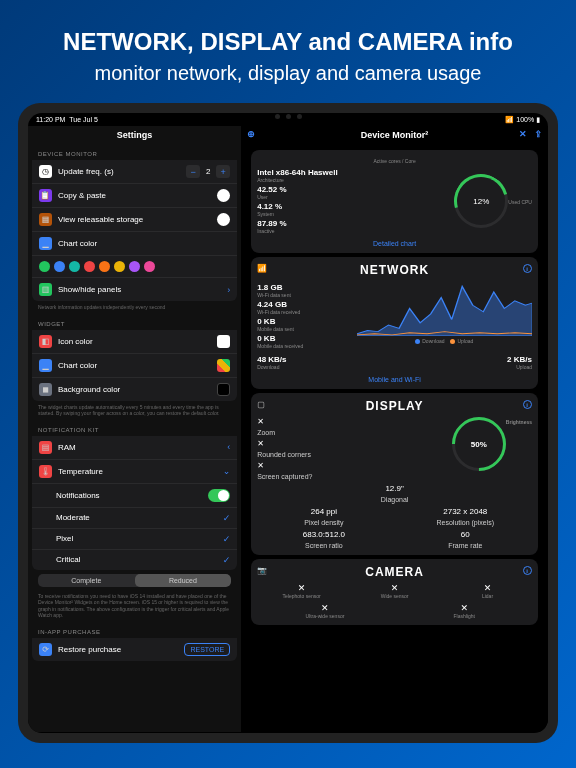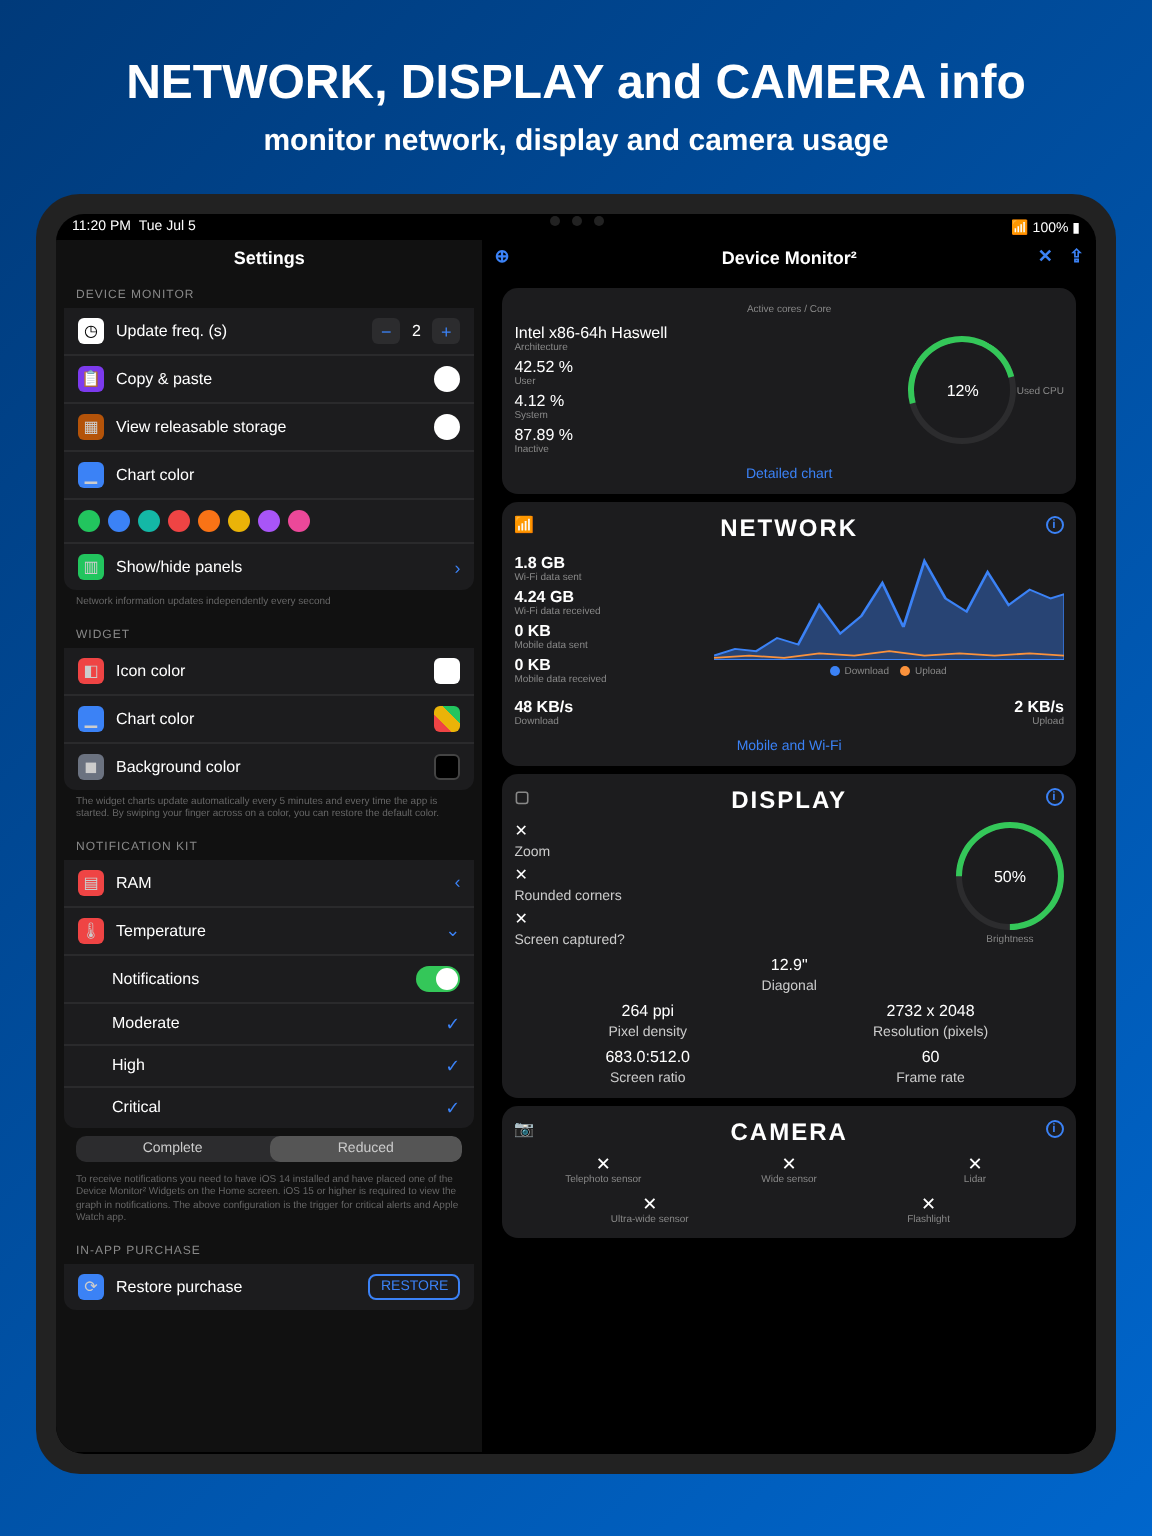--- a/index.html
+++ b/index.html
@@ -1,19 +1,19 @@
 <!DOCTYPE html>
 <html><head>
 <meta charset="utf-8">
 <style>
   * { margin:0; padding:0; box-sizing:border-box; font-family:-apple-system,BlinkMacSystemFont,sans-serif; }
   body { background:linear-gradient(135deg,#003a7a 0%,#0066cc 100%); width:576px; height:768px; overflow:hidden; color:#fff; }
   .hero { text-align:center; padding:28px 20px 18px; }
   .hero h1 { font-size:24px; font-weight:700; }
-  .hero p { font-size:15px; margin-top:6px; font-weight:700; }
+  .hero p { font-size:20px; margin-top:6px; font-weight:400; }
   .tablet { margin:0 auto; width:540px; height:640px; background:#222; border-radius:22px; padding:10px; }
   .screen { width:100%; height:100%; background:#000; border-radius:14px; overflow:hidden; position:relative; font-size:7px; color:#ccc; }
   .notch { position:absolute; top:0; left:50%; transform:translateX(-50%); width:70px; height:7px; background:#000; border-radius:0 0 8px 8px; z-index:5; display:flex; justify-content:center; align-items:center; gap:6px;}
   .notch span{width:5px;height:5px;border-radius:50%;background:#222;}
   .statusbar { display:flex; justify-content:space-between; padding:3px 8px 2px; font-size:7px; color:#fff;}
   .split { display:flex; height:calc(100% - 14px); }
   .left { width:41%; background:#111; display:flex; flex-direction:column; overflow:hidden;}
   .right { width:59%; background:#000; display:flex; flex-direction:column; overflow:hidden;}
   .panetitle { text-align:center; font-size:9px; font-weight:600; color:#fff; padding:4px 0 6px; position:relative;}
   .panetitle .ricons{position:absolute; right:6px; top:3px; display:flex; gap:8px;}
@@ -43,21 +43,21 @@
   .seg div.active{background:#555;border-radius:5px;}
   .restorebtn{border:1px solid #3b82f6;color:#3b82f6;border-radius:4px;padding:2px 5px;font-size:7px;}
   
   .card{background:#1c1c1e;border-radius:8px;margin:4px 6px;padding:6px;}
   .cardtitle{text-align:center;font-size:12px;font-weight:700;letter-spacing:1px;color:#fff;position:relative;margin-bottom:4px;}
   .cardtitle .cicon{position:absolute;left:0;top:1px;font-size:8px;color:#888;}
   .cardtitle .info{position:absolute;right:0;top:1px;width:9px;height:9px;border:1px solid #3b82f6;border-radius:50%;color:#3b82f6;font-size:6px;line-height:8px;}
   .cpucard{display:flex;gap:6px;}
   .cpuleft{flex:1.2;}
   .statline{display:flex;flex-direction:column;align-items:flex-start;margin:2px 0;}
-  .statline .v{font-size:8px;color:#fff;font-weight:400;}
+  .statline .v{font-size:8px;color:#fff;font-weight:700;}
   .statline .l{font-size:5px;color:#888;}
   .ring{width:54px;height:54px;border-radius:50%;border:3px solid #2c2c2e;position:relative;display:flex;align-items:center;justify-content:center;}
   .ring::before{content:"";position:absolute;inset:-3px;border-radius:50%;border:3px solid transparent;}
   .ring.cpu::before{border-top-color:#34c759;border-right-color:#34c759;transform:rotate(-60deg);}
   .ring.disp::before{border-top-color:#34c759;border-right-color:#34c759;border-bottom-color:#34c759;transform:rotate(-45deg);}
   .ring .pc{font-size:8px;color:#fff;}
   .ringlabel{font-size:5px;color:#888;text-align:center;margin-top:2px;}
   .link{color:#3b82f6;font-size:7px;text-align:center;display:block;margin-top:4px;}
   .netgrid{display:flex;gap:6px;}
   .netleft{flex:0 0 34%;}
@@ -67,21 +67,21 @@
   .netchart{flex:1;position:relative;height:70px;}
   .netchart svg{width:100%;height:55px;}
   .legend{font-size:5px;color:#888;display:flex;gap:6px;justify-content:center;margin-top:1px;}
   .legend span::before{content:"";display:inline-block;width:5px;height:5px;border-radius:50%;margin-right:2px;vertical-align:middle;}
   .legend .dl::before{background:#3b82f6;} .legend .ul::before{background:#fb923c;}
   .netbottom{display:flex;justify-content:space-between;margin-top:2px;}
   .dispgrid{display:flex;gap:8px;}
   .dispcol{display:flex;flex-direction:column;gap:3px;}
   .xrow{display:flex;align-items:center;gap:2px;}
   .xrow .x{font-size:8px;color:#fff;}
-  .dispcenter{flex:0 0 54px;display:flex;flex-direction:column;}
+  .dispcenter{flex:0 0 54px;display:flex;font-weight:bold;}
   .camgrid{display:flex;justify-content:space-around;flex-wrap:wrap;gap:4px;}
   .camitem{width:30%;text-align:center;}
   .camitem .x{font-size:9px;color:#fff;}
   .camitem .l{font-size:5px;color:#888;display:block;}
   .tick{color:#3b82f6;font-size:9px;}
   .colb{color:#3b82f6;}
 </style>
 </head>
 <body>
 
@@ -181,21 +181,21 @@
             <span class="rowlabel">Notifications</span>
             <div class="toggle on">
                 <div class="knob"></div>
               </div>
           </div>
           <div class="row sub">
             <span class="rowlabel">Moderate</span>
             <span class="tick">✓</span>
           </div>
           <div class="row sub">
-            <span class="rowlabel">High</span>
+            <span class="rowlabel">Pixel</span>
             <span class="tick">✓</span>
           </div>
           <div class="row sub last">
             <span class="rowlabel">Critical</span>
             <span class="tick">✓</span>
           </div>
           <div class="seg">
             <div>Complete</div>
             <div class="active">Reduced</div>
           </div>

